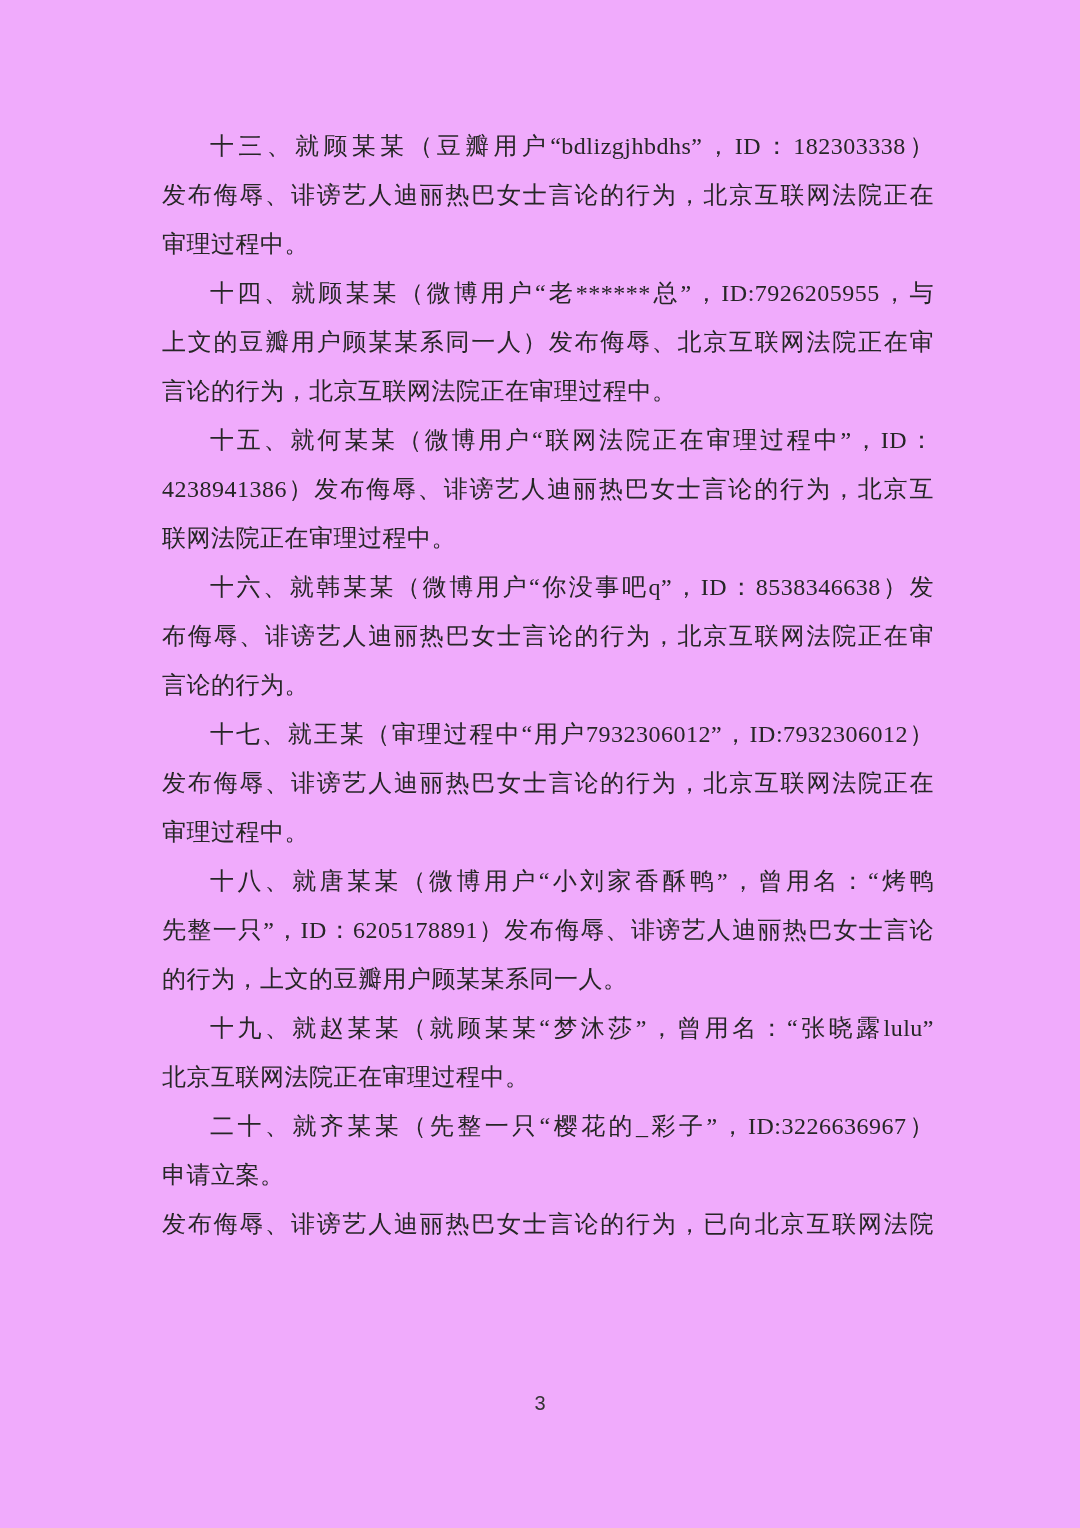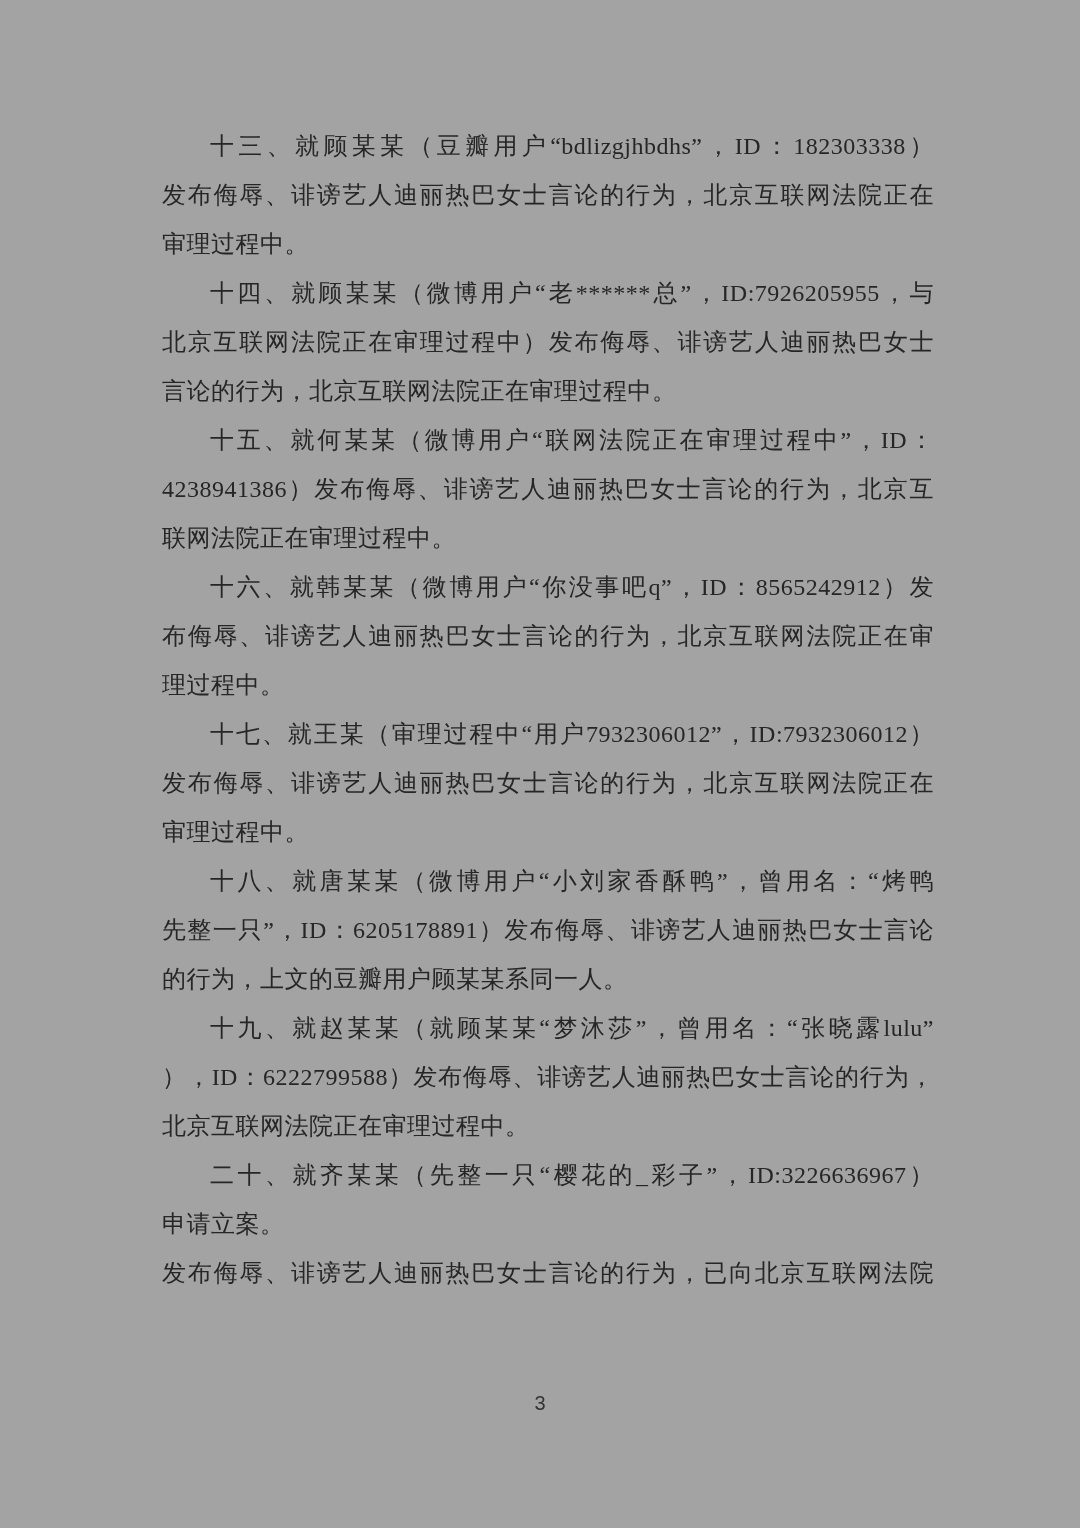--- a/index.html
+++ b/index.html
@@ -5,21 +5,21 @@
   html, body {
     margin: 0;
     padding: 0;
     background: #ffffff;
   }
   .page {
     position: relative;
     width: 1080px;
     height: 1528px;
     margin: 0 auto;
-    background: #a3a3a3;
+    background: #f0abfc;
     overflow: hidden;
     font-family: "Liberation Serif", "DejaVu Serif", serif;
     color: #262626;
   }
   .content {
     position: absolute;
     left: 162px;
     top: 122px;
     width: 772px;
     font-size: 24px;
@@ -61,46 +61,45 @@
 
 <div class="page">
   <main class="content">
       <div class="paragraph">
         <div class="line first">十三、就顾某某（豆瓣用户“bdlizgjhbdhs”，ID：182303338）</div>
         <div class="line">发布侮辱、诽谤艺人迪丽热巴女士言论的行为，北京互联网法院正在</div>
         <div class="line endline">审理过程中。</div>
       </div>
       <div class="paragraph">
         <div class="line first">十四、就顾某某（微博用户“老******总”，ID:7926205955，与</div>
-        <div class="line">北京互联网法院正在审理过程中）发布侮辱、诽谤艺人迪丽热巴女士</div>
+        <div class="line">上文的豆瓣用户顾某某系同一人）发布侮辱、北京互联网法院正在审</div>
         <div class="line endline">言论的行为，北京互联网法院正在审理过程中。</div>
       </div>
       <div class="paragraph">
         <div class="line first">十五、就何某某（微博用户“联网法院正在审理过程中”，ID：</div>
         <div class="line">4238941386）发布侮辱、诽谤艺人迪丽热巴女士言论的行为，北京互</div>
         <div class="line endline">联网法院正在审理过程中。</div>
       </div>
       <div class="paragraph">
-        <div class="line first">十六、就韩某某（微博用户“你没事吧q”，ID：8565242912）发</div>
+        <div class="line first">十六、就韩某某（微博用户“你没事吧q”，ID：8538346638）发</div>
         <div class="line">布侮辱、诽谤艺人迪丽热巴女士言论的行为，北京互联网法院正在审</div>
-        <div class="line endline">理过程中。</div>
+        <div class="line endline">言论的行为。</div>
       </div>
       <div class="paragraph">
         <div class="line first">十七、就王某（审理过程中“用户7932306012”，ID:7932306012）</div>
         <div class="line">发布侮辱、诽谤艺人迪丽热巴女士言论的行为，北京互联网法院正在</div>
         <div class="line endline">审理过程中。</div>
       </div>
       <div class="paragraph">
         <div class="line first">十八、就唐某某（微博用户“小刘家香酥鸭”，曾用名：“烤鸭</div>
         <div class="line">先整一只”，ID：6205178891）发布侮辱、诽谤艺人迪丽热巴女士言论</div>
         <div class="line endline">的行为，上文的豆瓣用户顾某某系同一人。</div>
       </div>
       <div class="paragraph">
         <div class="line first">十九、就赵某某（就顾某某“梦沐莎”，曾用名：“张晓露lulu”</div>
-        <div class="line">），ID：6222799588）发布侮辱、诽谤艺人迪丽热巴女士言论的行为，</div>
         <div class="line endline">北京互联网法院正在审理过程中。</div>
       </div>
       <div class="paragraph">
         <div class="line first">二十、就齐某某（先整一只“樱花的_彩子”，ID:3226636967）</div>
         <div class="line endline">申请立案。</div>
         <div class="line">发布侮辱、诽谤艺人迪丽热巴女士言论的行为，已向北京互联网法院</div>
       </div>
     </main>
   <footer class="page-footer">
     <span class="page-number">3</span>

